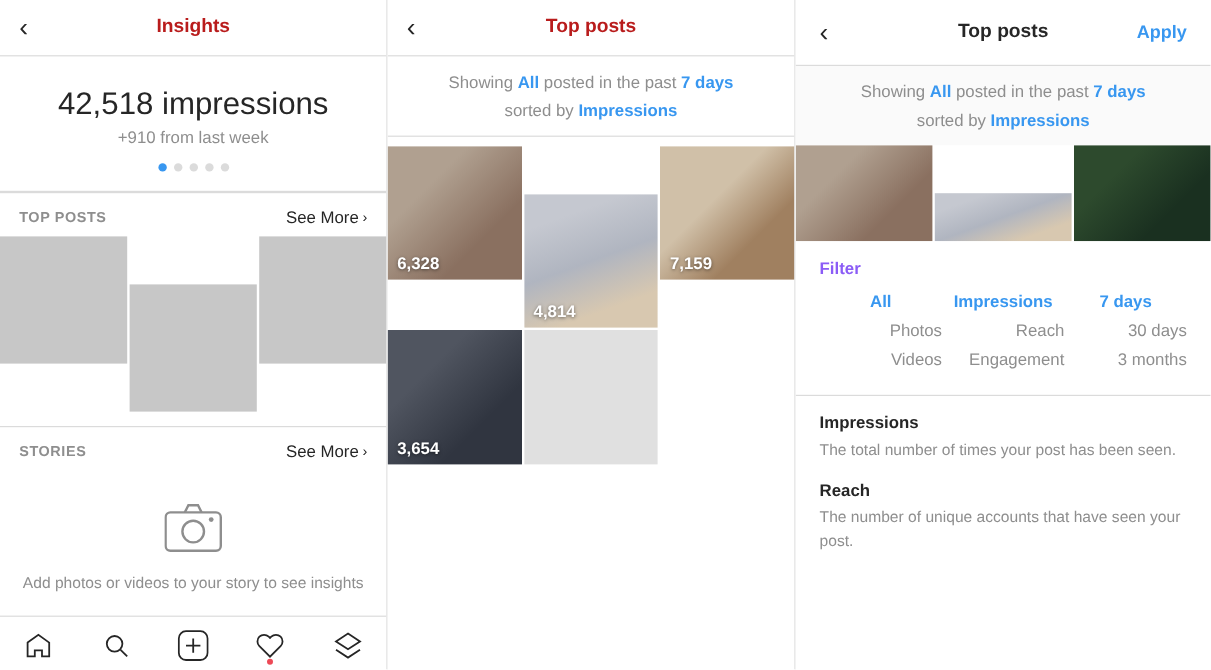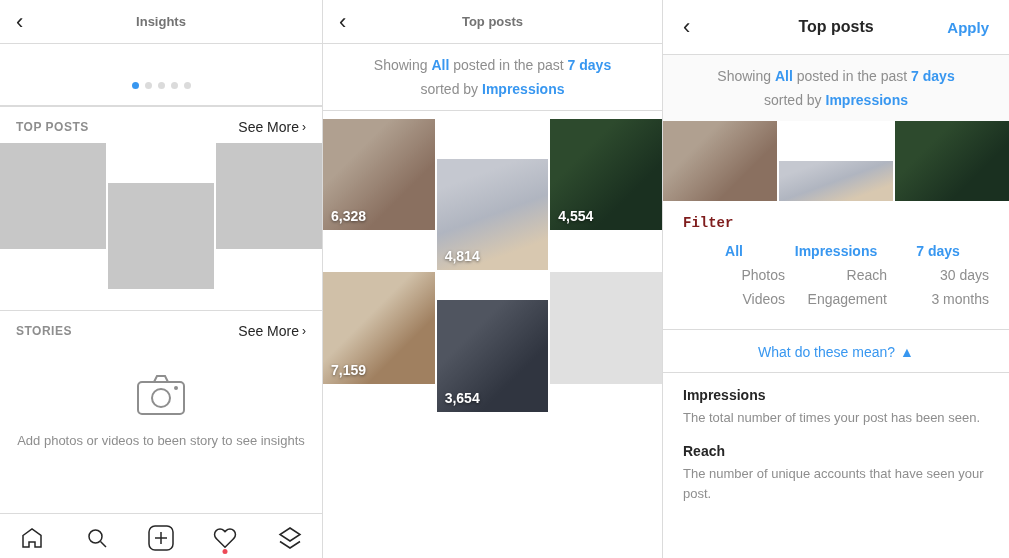--- a/index.html
+++ b/index.html
@@ -36,23 +36,23 @@
       position: relative;
     }
     .panel-header .back-btn {
       position: absolute;
       left: 16px;
       font-size: 22px;
       color: #262626;
       cursor: pointer;
     }
     .panel-header h1 {
-      font-size: 13px;
-      font-weight: 600;
-      color: #737373;
+      font-size: 16px;
+      font-weight: 600;
+      color: #b91c1c;
     }
 
     .impressions-section {
       text-align: center;
       padding: 24px 16px 16px;
       border-bottom: 1px solid #dbdbdb;
     }
     .impressions-number {
       font-size: 26px;
       font-weight: 400;
@@ -116,21 +116,21 @@
       background: #c7c7c7;
       overflow: hidden;
       position: relative;
     }
 
     
     .img-bridge { background: linear-gradient(135deg, #b0a090 30%, #8a7060 70%); }
     .img-mountain { background: linear-gradient(160deg, #c5c8d0 20%, #b0b5c0 50%, #d8c8b0 80%); margin-top: 40px; }
     .img-forest { background: linear-gradient(135deg, #2d4a2d 30%, #1a3020 70%); }
     .img-coffee { background: linear-gradient(135deg, #d0c0a8 40%, #a08060 70%); }
-    .img-desk { background: linear-gradient(135deg, #505560 30%, #303540 70%); margin-top: 28px; }
+    .img-desk { background: linear-gradient(135deg, #505560 30%, #303540 70%); }
 
     .stories-section {
       border-top: 1px solid #dbdbdb;
       flex: 1;
     }
     .stories-empty {
       display: flex;
       flex-direction: column;
       align-items: center;
       padding: 20px 16px 8px;
@@ -277,23 +277,22 @@
       overflow: hidden;
     }
 
     .filter-options-section {
       padding: 14px 20px;
       border-bottom: 1px solid #dbdbdb;
     }
     .filter-label {
       font-size: 14px;
       font-weight: 600;
-      color: #7f1d1d;
+      color: #8b5cf6;
       margin-bottom: 12px;
-      font-family: Liberation Mono, monospace;
     }
     .filter-row {
       display: flex;
       justify-content: space-between;
       margin-bottom: 8px;
     }
     .filter-option {
       font-size: 14px;
       color: #262626;
       cursor: pointer;
@@ -344,20 +343,22 @@
 <body>
 
 <div class="panel panel-1">
 
   <div class="panel-header">
     <span class="back-btn">‹</span>
     <h1>Insights</h1>
   </div>
 
   <div class="impressions-section">
+    <div class="impressions-number">42,518 impressions</div>
+    <div class="impressions-delta">+910 from last week</div>
     <div class="dots-row">
       <div class="dot active"></div>
       <div class="dot"></div>
       <div class="dot"></div>
       <div class="dot"></div>
       <div class="dot"></div>
     </div>
   </div>
 
   <div class="stories-section">
@@ -385,21 +386,21 @@
     </div>
     <div class="stories-empty">
       <div class="camera-icon-wrap">
         <svg width="48" height="42" viewBox="0 0 48 42" fill="none">
           <rect x="1" y="9" width="46" height="32" rx="4" stroke="#8e8e8e" stroke-width="2" fill="none"></rect>
           <circle cx="24" cy="25" r="9" stroke="#8e8e8e" stroke-width="2" fill="none"></circle>
           <path d="M17 9 L20 3 H28 L31 9" stroke="#8e8e8e" stroke-width="2" fill="none"></path>
           <circle cx="39" cy="15" r="2" fill="#8e8e8e"></circle>
         </svg>
       </div>
-      <div class="stories-empty-text">Add photos or videos to been story to
+      <div class="stories-empty-text">Add photos or videos to your story to
 see insights</div>
     </div>
   </div>
 
   <div class="bottom-nav">
     <div class="nav-icon">
       <svg width="24" height="24" viewBox="0 0 24 24" fill="none">
         <path d="M3 9.5L12 3l9 6.5V21H15v-5h-6v5H3z" stroke="#262626" stroke-width="1.5" fill="none"></path>
       </svg>
     </div>
@@ -441,23 +442,20 @@
     <span>Showing </span><span class="highlight-blue">All</span><span> posted in the past </span><span class="highlight-blue">7 days</span><br><span>sorted by </span><span class="highlight-blue">Impressions</span>
   </div>
 
   <div class="posts-grid-main">
     <div class="post-cell img-bridge">
       <span class="post-count">6,328</span>
     </div>
     <div class="post-cell img-mountain">
       <span class="post-count">4,814</span>
     </div>
-    <div class="post-cell img-forest">
-      <span class="post-count">4,554</span>
-    </div>
     <div class="post-cell img-coffee">
       <span class="post-count">7,159</span>
     </div>
     <div class="post-cell img-desk">
       <span class="post-count">3,654</span>
     </div>
     <div class="post-cell" style="background:#e0e0e0;"></div>
   </div>
 </div>
 
@@ -490,24 +488,20 @@
       <span class="filter-option muted">Reach</span>
       <span class="filter-option muted">30 days</span>
     </div>
     <div class="filter-row">
       <span class="filter-option muted">Videos</span>
       <span class="filter-option muted">Engagement</span>
       <span class="filter-option muted">3 months</span>
     </div>
   </div>
 
-  <div class="what-mean-btn">
-    <span>What do these mean?</span>
-    <span>▲</span>
-  </div>
 
   <div class="definitions-section">
     <div class="definition-block">
       <div class="definition-title">Impressions</div>
       <div class="definition-text">The total number of times your post has been seen.</div>
     </div>
     <div class="definition-block">
       <div class="definition-title">Reach</div>
       <div class="definition-text">The number of unique accounts that have seen your post.</div>
     </div>

